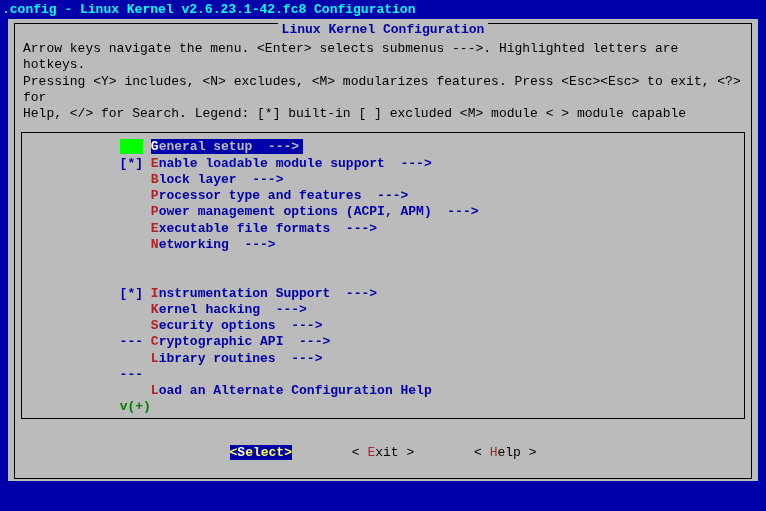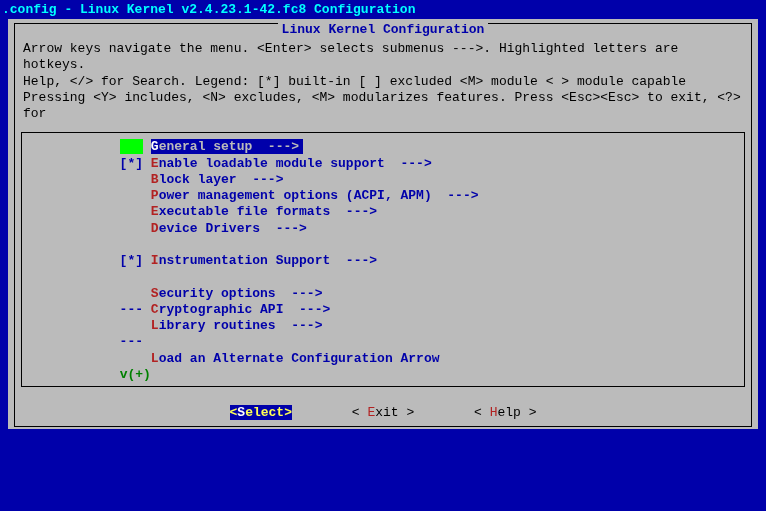--- a/index.html
+++ b/index.html
@@ -37,21 +37,21 @@
   }
   .help-text {
     color: #000000;
     padding: 4px 4px 10px 4px;
     line-height: 1.25;
     font-weight: normal;
   }
   .inner-box {
     border: 1px solid #000;
     padding: 6px 4px 4px 4px;
-    margin: 0 2px 8px 2px;
+    margin: 0 2px 16px 2px;
   }
   .menu-line {
     white-space: pre;
     color: #0000aa;
     font-weight: bold;
     line-height: 1.25;
   }
   .menu-line.selected .menu-text {
     background: #0000aa;
     color: #bbbbbb;
@@ -83,55 +83,57 @@
   }
   .btn.selected {
     background: #0000aa;
     color: #ffff55;
     font-weight: bold;
   }
   .btn .hotkey { color: #b22222; }
   .btn.selected .hotkey { color: #ffffff; }
   .outer-frame {
     border: 1px solid #000;
-    padding: 0 4px 0 4px;
+    padding: 0 4px 12px 4px;
   }
 </style>
 </head>
 <body>
 
-<div class="titlebar">.config - Linux Kernel v2.4.23.1-42.fc8 Configuration</div>
+<div class="titlebar">.config - Linux Kernel v2.6.23.1-42.fc8 Configuration</div>
 
 <div class="outer-box">
  <div class="outer-frame">
   <div class="box-title-row">
     <span class="box-title-text">Linux Kernel Configuration</span>
   </div>
   <div class="help-text">
     <div>Arrow keys navigate the menu.  &lt;Enter&gt; selects submenus ---&gt;.  Highlighted letters are hotkeys.</div>
+    <div>Pressing &lt;Y&gt; includes, &lt;N&gt; excludes, &lt;M&gt; modularizes features.  Press &lt;Esc&gt;&lt;Esc&gt; to exit, &lt;?&gt; for</div>
     <div>Help, &lt;/&gt; for Search.  Legend: [*] built-in  [ ] excluded  &lt;M&gt; module  &lt; &gt; module capable</div>
-    <div>Pressing &lt;Y&gt; includes, &lt;N&gt; excludes, &lt;M&gt; modularizes features.  Press &lt;Esc&gt;&lt;Esc&gt; to exit, &lt;?&gt; for</div>
   </div>
 
   <div class="inner-box">
     <div id="menu-container">
           <div class="menu-line selected"><span>            </span><span class="prefix-marker">   </span><span> </span><span class="menu-text"><span class="hotkey">G</span><span>eneral setup  ---&gt;</span></span></div>
           <div class="menu-line"><span>            [*] </span><span class="menu-text"><span class="hotkey">E</span><span>nable loadable module support  ---&gt;</span></span></div>
           <div class="menu-line"><span>                </span><span class="menu-text"><span class="hotkey">B</span><span>lock layer  ---&gt;</span></span></div>
+          <div class="menu-line"><span>                </span><span class="menu-text"><span class="hotkey">P</span><span>rocessor type and features  ---&gt;</span></span></div>
           <div class="menu-line"><span>                </span><span class="menu-text"><span class="hotkey">P</span><span>ower management options (ACPI, APM)  ---&gt;</span></span></div>
           <div class="menu-line"><span>                </span><span class="menu-text"><span class="hotkey">E</span><span>xecutable file formats  ---&gt;</span></span></div>
-          <div class="menu-line"><span>                </span><span class="menu-text"><span class="hotkey">D</span><span>evice Drivers  ---&gt;</span></span></div>
+          <div class="menu-line"><span>                </span><span class="menu-text"><span class="hotkey">N</span><span>etworking  ---&gt;</span></span></div>
+          <div class="menu-line"><span>                </span></div>
           <div class="menu-line"><span>                </span></div>
           <div class="menu-line"><span>            [*] </span><span class="menu-text"><span class="hotkey">I</span><span>nstrumentation Support  ---&gt;</span></span></div>
-          <div class="menu-line"><span>                </span></div>
+          <div class="menu-line"><span>                </span><span class="menu-text"><span class="hotkey">K</span><span>ernel hacking  ---&gt;</span></span></div>
           <div class="menu-line"><span>                </span><span class="menu-text"><span class="hotkey">S</span><span>ecurity options  ---&gt;</span></span></div>
           <div class="menu-line"><span>            --- </span><span class="menu-text"><span class="hotkey">C</span><span>ryptographic API  ---&gt;</span></span></div>
           <div class="menu-line"><span>                </span><span class="menu-text"><span class="hotkey">L</span><span>ibrary routines  ---&gt;</span></span></div>
           <div class="menu-line"><span>            --- </span><span class="menu-text"><span></span></span></div>
-          <div class="menu-line"><span>                </span><span class="menu-text"><span class="hotkey">L</span><span>oad an Alternate Configuration Arrow</span></span></div>
+          <div class="menu-line"><span>                </span><span class="menu-text"><span class="hotkey">L</span><span>oad an Alternate Configuration Help</span></span></div>
         </div>
     <div class="more-indicator">            <span>v(+)</span></div>
   </div>
 
   <div class="button-row">
     <span id="btn-select" class="btn selected"><span>&lt;</span><span class="hotkey">S</span><span>elect&gt;</span></span>
     <span id="btn-exit" class="btn"><span>&lt; </span><span class="hotkey">E</span><span>xit &gt;</span></span>
     <span id="btn-help" class="btn"><span>&lt; </span><span class="hotkey">H</span><span>elp &gt;</span></span>
   </div>
  </div>

